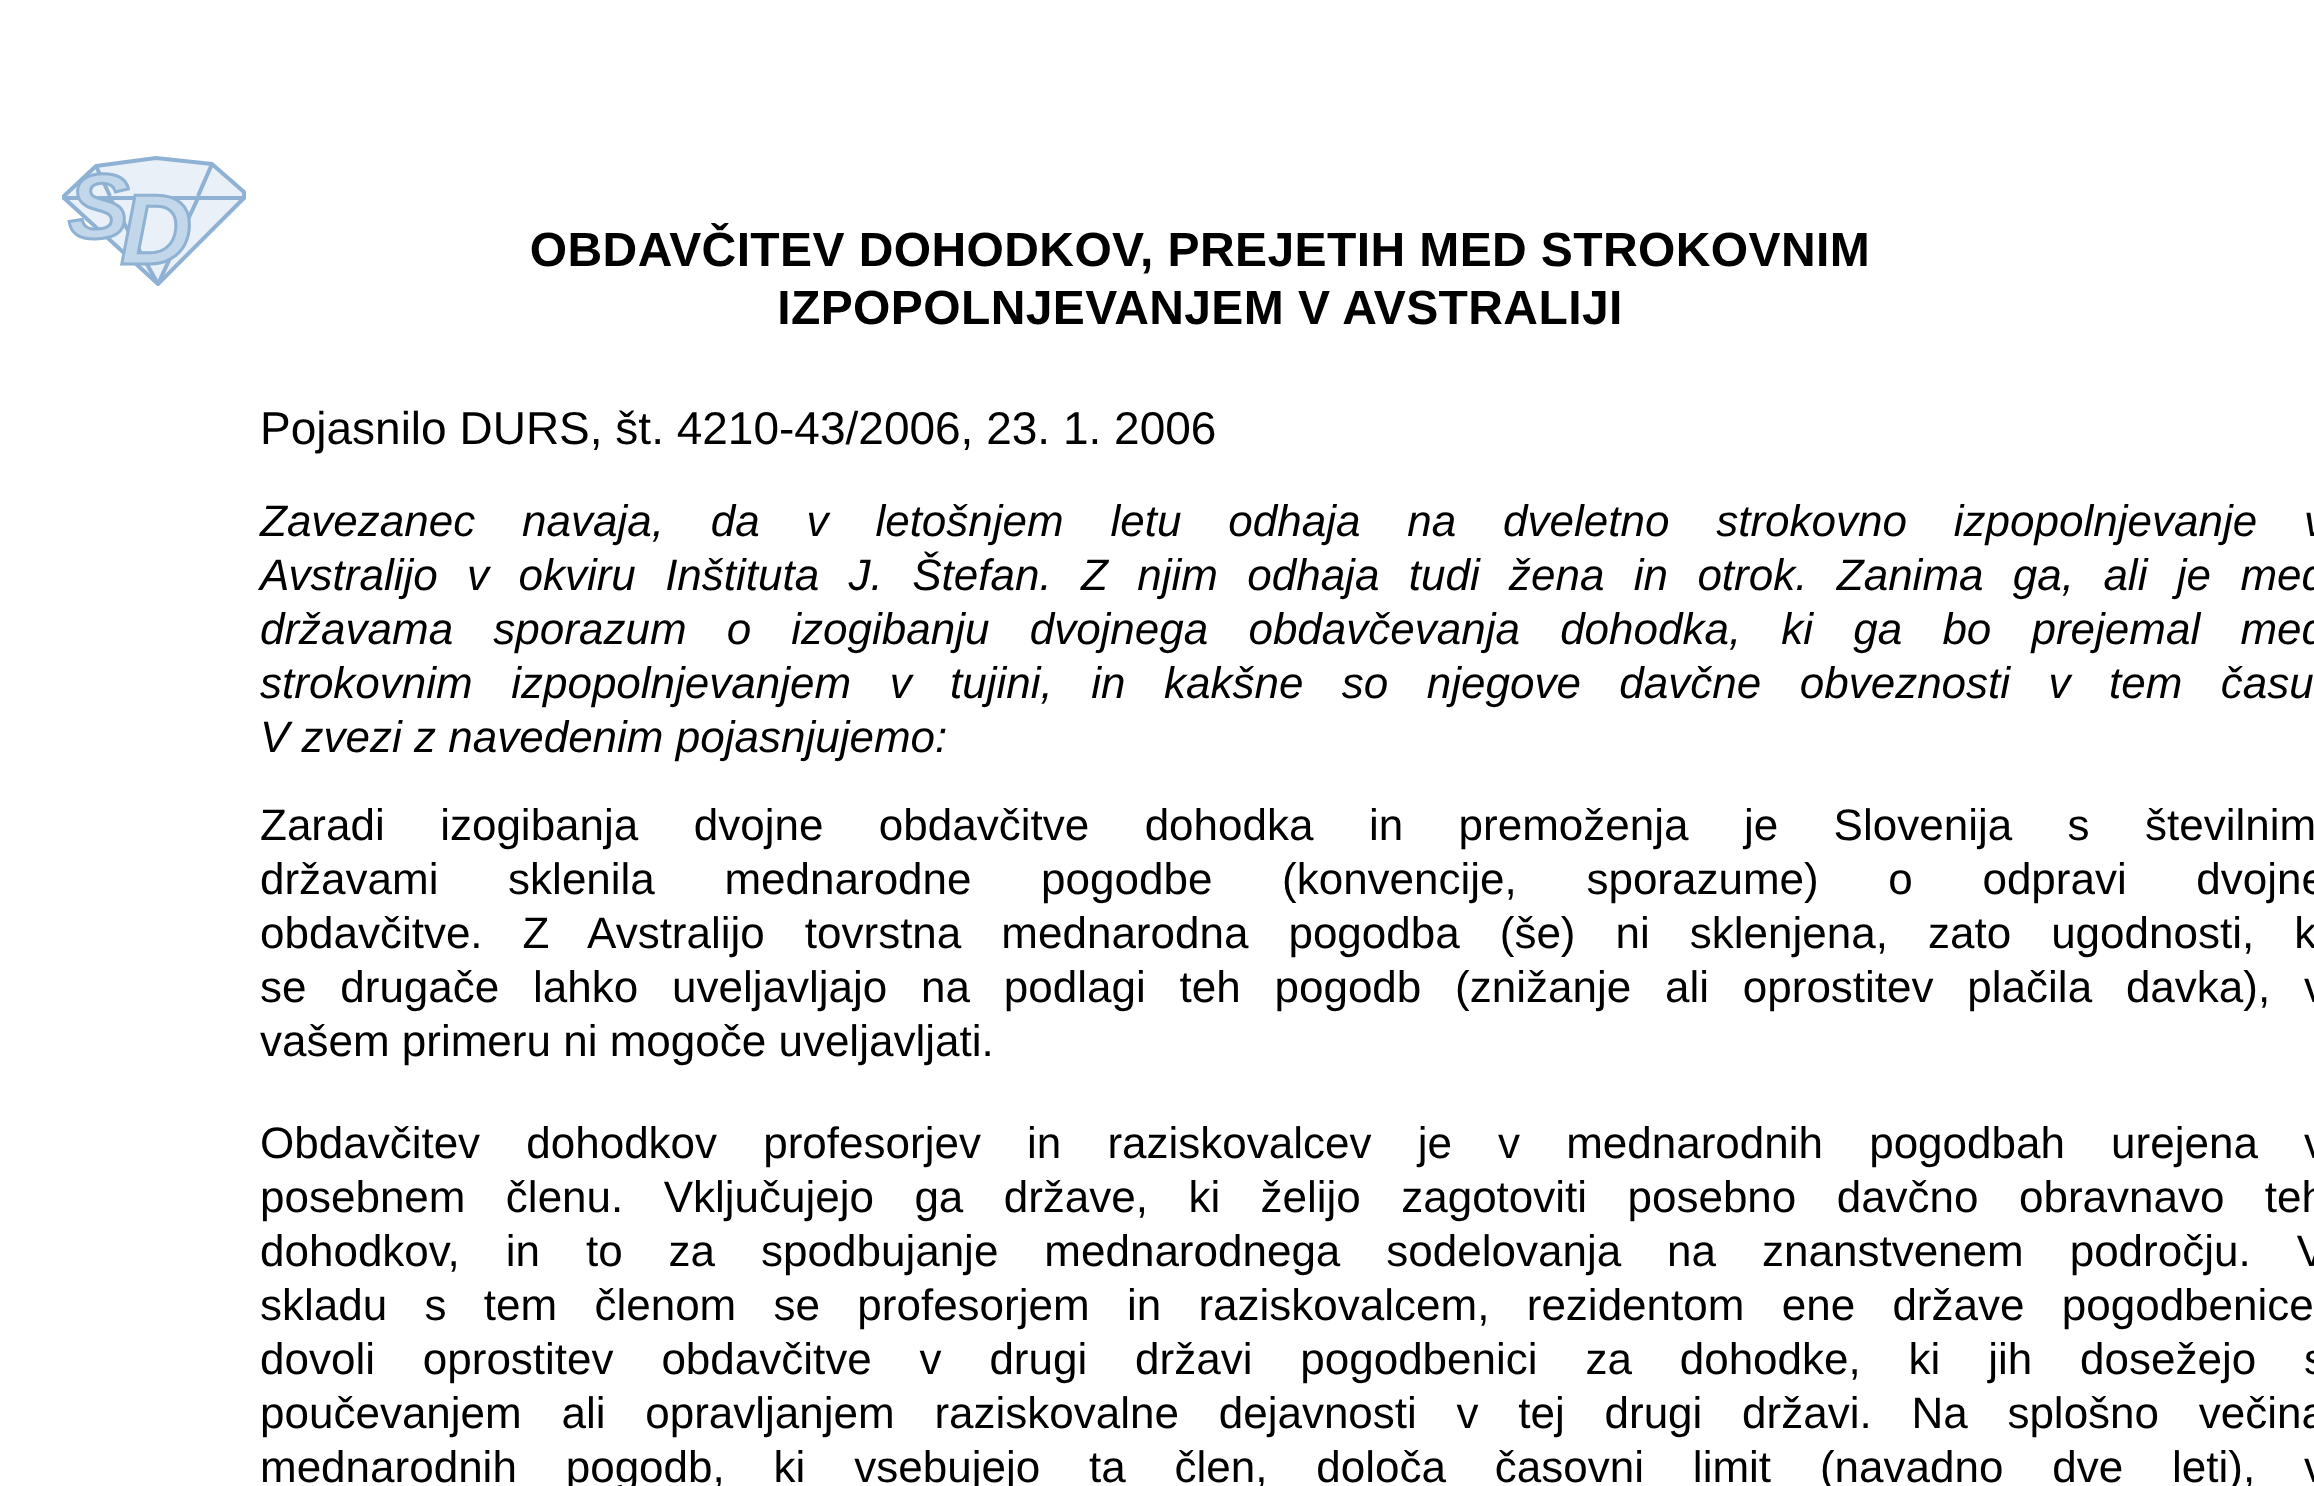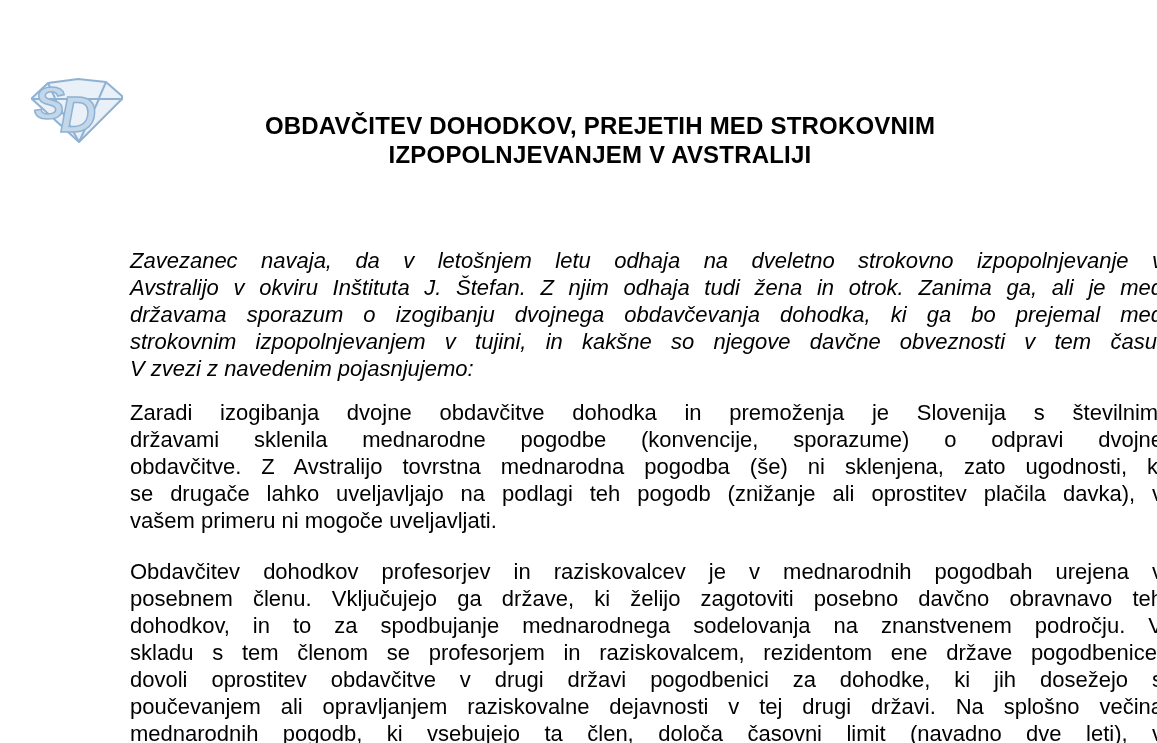--- a/index.html
+++ b/index.html
@@ -88,20 +88,21 @@
           <text x="32" y="58" font-size="50">D</text>
         </g>
       </svg>
     </div>
 
     <div class="doc-title">
       <div>OBDAVČITEV DOHODKOV, PREJETIH MED STROKOVNIM</div>
       <div>IZPOPOLNJEVANJEM V AVSTRALIJI</div>
     </div>
 
+    <div class="doc-subtitle">Pojasnilo DURS, št. 4210-43/2006, 23. 1. 2006</div>
 
     <div class="para para-question">
       <div class="line">Zavezanec navaja, da v letošnjem letu odhaja na dveletno strokovno izpopolnjevanje v</div>
       <div class="line">Avstralijo v okviru Inštituta J. Štefan. Z njim odhaja tudi žena in otrok. Zanima ga, ali je med</div>
       <div class="line">državama sporazum o izogibanju dvojnega obdavčevanja dohodka, ki ga bo prejemal med</div>
       <div class="line">strokovnim izpopolnjevanjem v tujini, in kakšne so njegove davčne obveznosti v tem času.</div>
       <div class="line-last">V zvezi z navedenim pojasnjujemo:</div>
     </div>
 
     <div class="para para-treaties">

